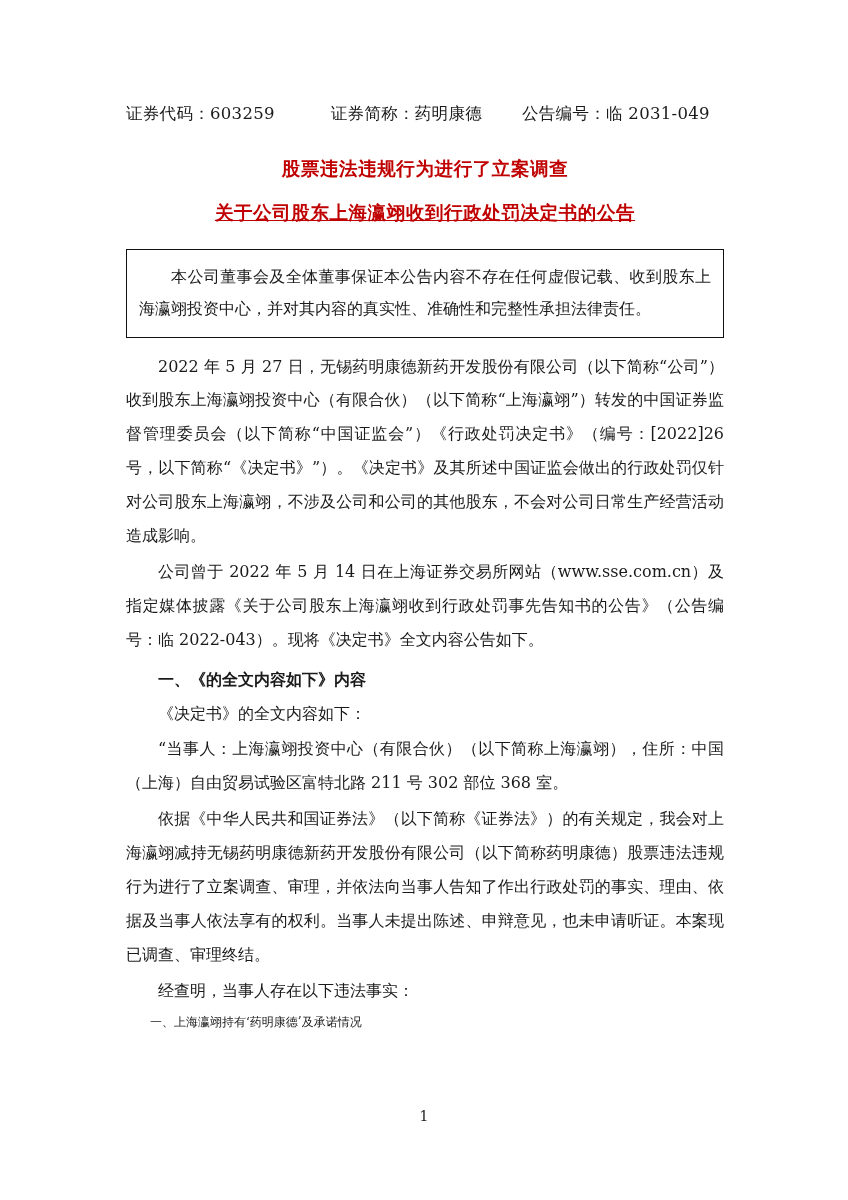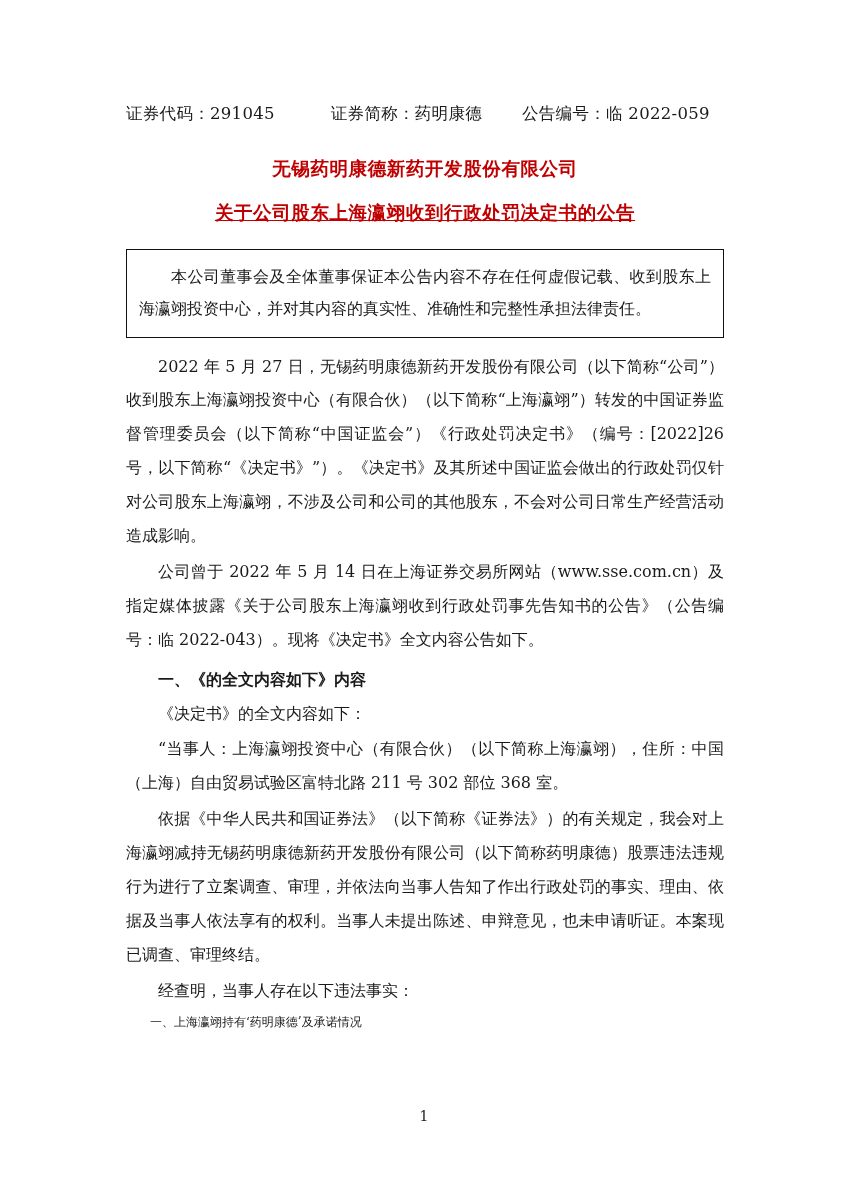--- a/index.html
+++ b/index.html
@@ -116,27 +116,27 @@
   }
 </style>
 </head>
 <body>
 
 <div class="page">
 
   <div class="content">
 
     <div class="doc-header">
-      <span class="seg seg-1">证券代码：291045</span>
+      <span class="seg seg-1">证券代码：603259</span>
       <span class="seg seg-2">证券简称：药明康德</span>
-      <span class="seg seg-3">公告编号：临 2022-059</span>
+      <span class="seg seg-3">公告编号：临 2031-049</span>
     </div>
 
     <div class="title-block">
-      <div class="title-main">无锡药明康德新药开发股份有限公司</div>
+      <div class="title-main">股票违法违规行为进行了立案调查</div>
       <div class="title-sub">关于公司股东上海瀛翊收到行政处罚决定书的公告</div>
     </div>
 
     <div class="disclaimer-box">
       <p class="disclaimer-text">本公司董事会及全体董事保证本公告内容不存在任何虚假记载、收到股东上海瀛翊投资中心，并对其内容的真实性、准确性和完整性承担法律责任。</p>
     </div>
 
     <div class="body-block">
       <p class="para">2022 年 5 月 27 日，无锡药明康德新药开发股份有限公司（以下简称“公司”）收到股东上海瀛翊投资中心（有限合伙）（以下简称“上海瀛翊”）转发的中国证券监督管理委员会（以下简称“中国证监会”）《行政处罚决定书》（编号：[2022]26 号，以下简称“《决定书》”）。《决定书》及其所述中国证监会做出的行政处罚仅针对公司股东上海瀛翊，不涉及公司和公司的其他股东，不会对公司日常生产经营活动造成影响。</p>
       <p class="para">公司曾于 2022 年 5 月 14 日在上海证券交易所网站（www.sse.com.cn）及指定媒体披露《关于公司股东上海瀛翊收到行政处罚事先告知书的公告》（公告编号：临 2022-043）。现将《决定书》全文内容公告如下。</p>

